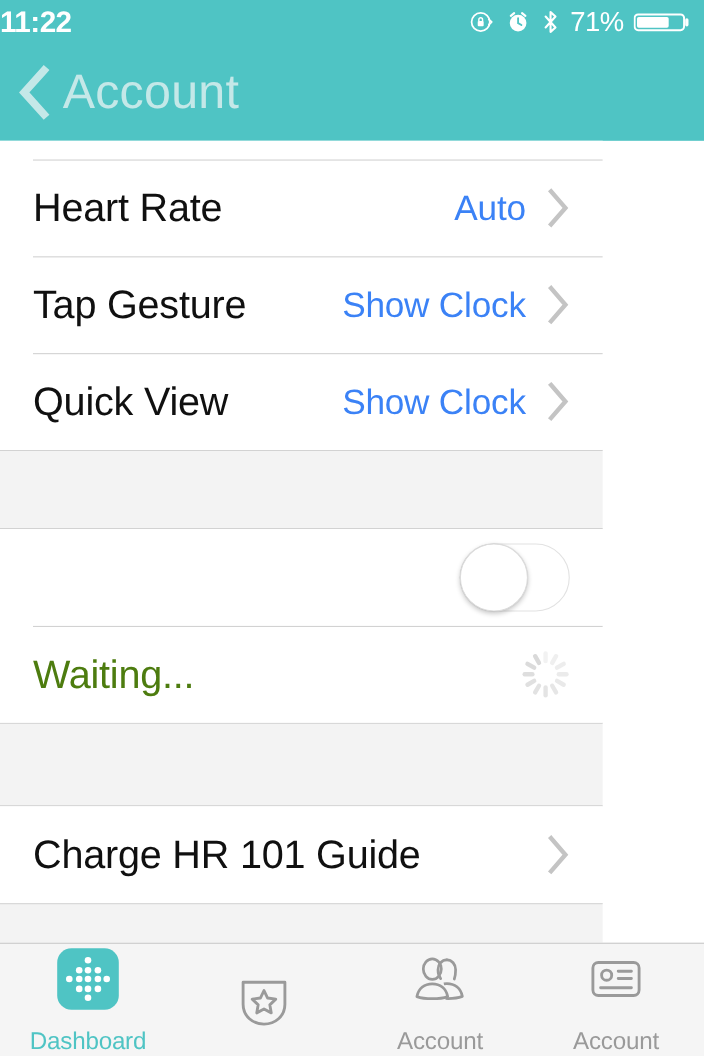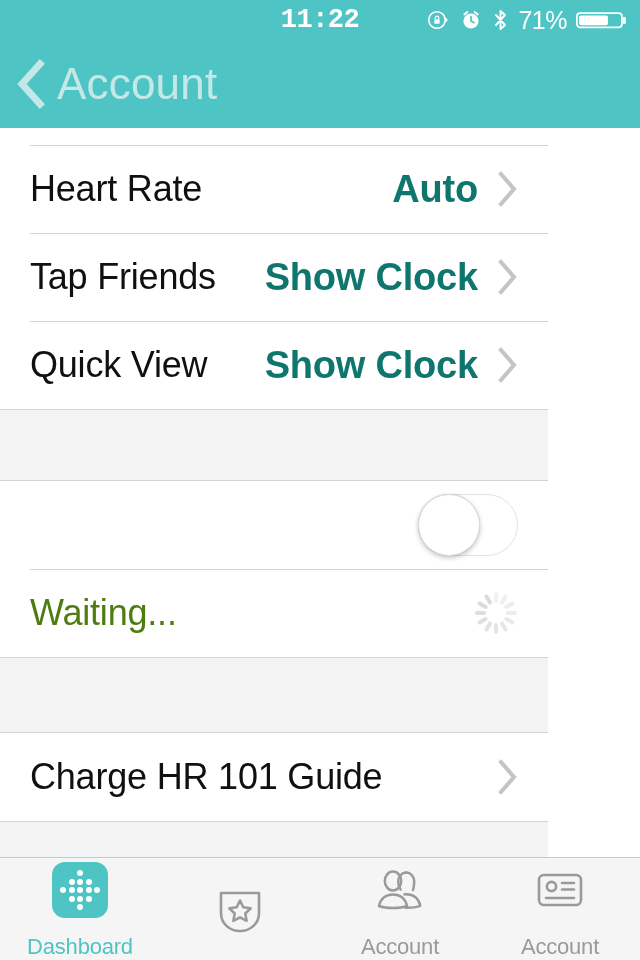--- a/index.html
+++ b/index.html
@@ -12,22 +12,22 @@
   }
   #screen { position:relative; width:640px; height:960px; background:#ffffff; }
 
   
   .statusbar {
     position:absolute; top:0; left:0; width:640px; height:40px;
     background:#4FC4C4; color:#ffffff;
     display:flex; align-items:center;
   }
   .sb-time {
-    position:absolute; left:0; right:0; text-align:center;
-    font-size:27px; font-weight:bold; letter-spacing:-0.5px; line-height:40px;font-family:Liberation Mono, monospace;
+    position:absolute; left:0; right:0; 
+    font-size:27px; font-weight:bold; letter-spacing:-0.5px; line-height:40px;
   }
   .sb-right {
     position:absolute; right:10px; top:0; height:40px;
     display:flex; align-items:center; gap:9px;text-align:center;
   }
   .sb-pct { font-size:25px; font-weight:normal; letter-spacing:-0.5px; }
   .sb-icon { display:block; }
 
   
   .navbar {
@@ -58,21 +58,21 @@
   }
   .row::before {
     content:""; position:absolute; left:30px; right:0; top:0;
     height:1px; background:#D2D2D2;
   }
   .row.no-top::before { display:none; }
   .row-label { font-size:36px; color:#101010; font-weight:400; letter-spacing:-0.2px; }
   .row-right {
     margin-left:auto; display:flex; align-items:center; gap:18px;
   }
-  .row-value { font-size:38px; color:#0f766e; font-weight:700; letter-spacing:-0.2px; }
+  .row-value { font-size:32px; color:#3b82f6; font-weight:400; letter-spacing:-0.2px; }
   .row-chevron { display:block; }
 
   .section-gap {
     height:72px; background:#F3F3F3;
     border-top:1px solid #D2D2D2; border-bottom:1px solid #D2D2D2;
   }
   .section-gap.tall { height:76px; }
 
   
   .toggle {
@@ -178,21 +178,21 @@
       <span class="row-label">Heart Rate</span>
       <span class="row-right">
         <span class="row-value">Auto</span>
         <svg class="row-chevron" width="22" height="38" viewBox="0 0 22 38">
           <path d="M5 4l13 15L5 34" fill="none" stroke="#C4C4C4" stroke-width="4" stroke-linecap="square"></path>
         </svg>
       </span>
     </div>
 
     <div class="row">
-      <span class="row-label">Tap Friends</span>
+      <span class="row-label">Tap Gesture</span>
       <span class="row-right">
         <span class="row-value">Show Clock</span>
         <svg class="row-chevron" width="22" height="38" viewBox="0 0 22 38">
           <path d="M5 4l13 15L5 34" fill="none" stroke="#C4C4C4" stroke-width="4" stroke-linecap="square"></path>
         </svg>
       </span>
     </div>
 
     <div class="row">
       <span class="row-label">Quick View</span>

